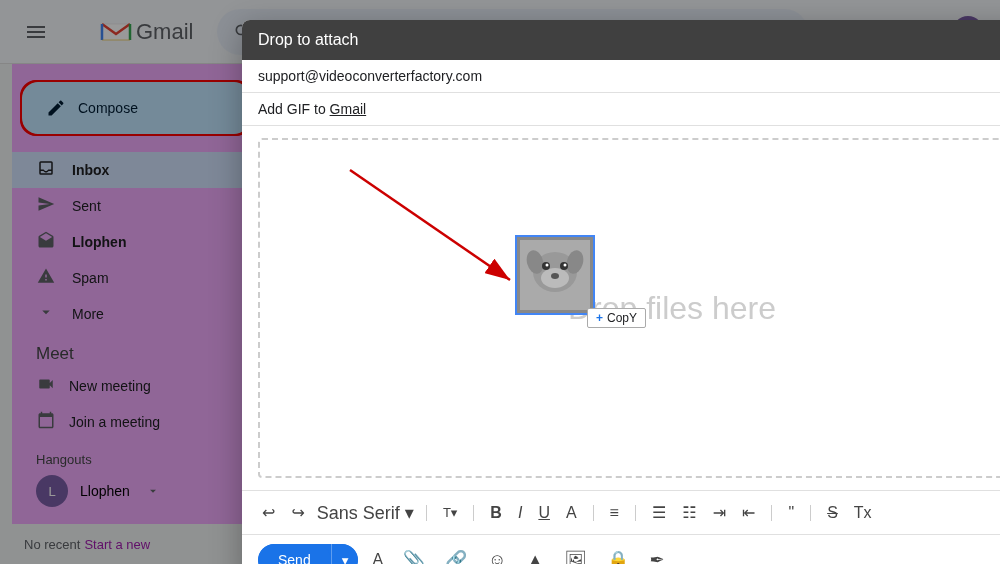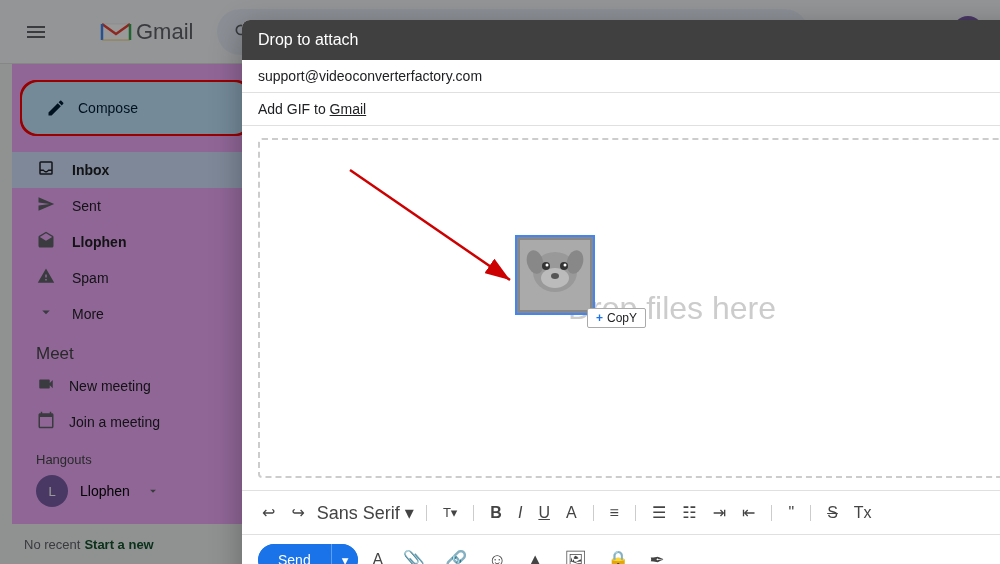--- a/index.html
+++ b/index.html
@@ -81,21 +81,21 @@
 
     
     .main { position: absolute; top: 64px; left: 256px; right: 0; bottom: 0; background: white; }
 
     
     .status-bar {
       position: absolute; bottom: 0; left: 0; right: 0; height: 40px;
       background: #f1f3f4; display: flex; align-items: center; padding: 0 24px;
       font-size: 13px; color: #5f6368; gap: 4px;
     }
-    .status-link { color: #14532d; cursor: pointer; font-weight: bold; }
+    .status-link { color: #a21caf; cursor: pointer; }
 
     
     .dialog-overlay {
       position: absolute; top: 0; left: 0; right: 0; bottom: 0;
       background: rgba(0,0,0,0.4); z-index: 100;
     }
 
     
     .dialog {
       position: absolute; top: 20px; left: 50%; transform: translateX(-30%);

